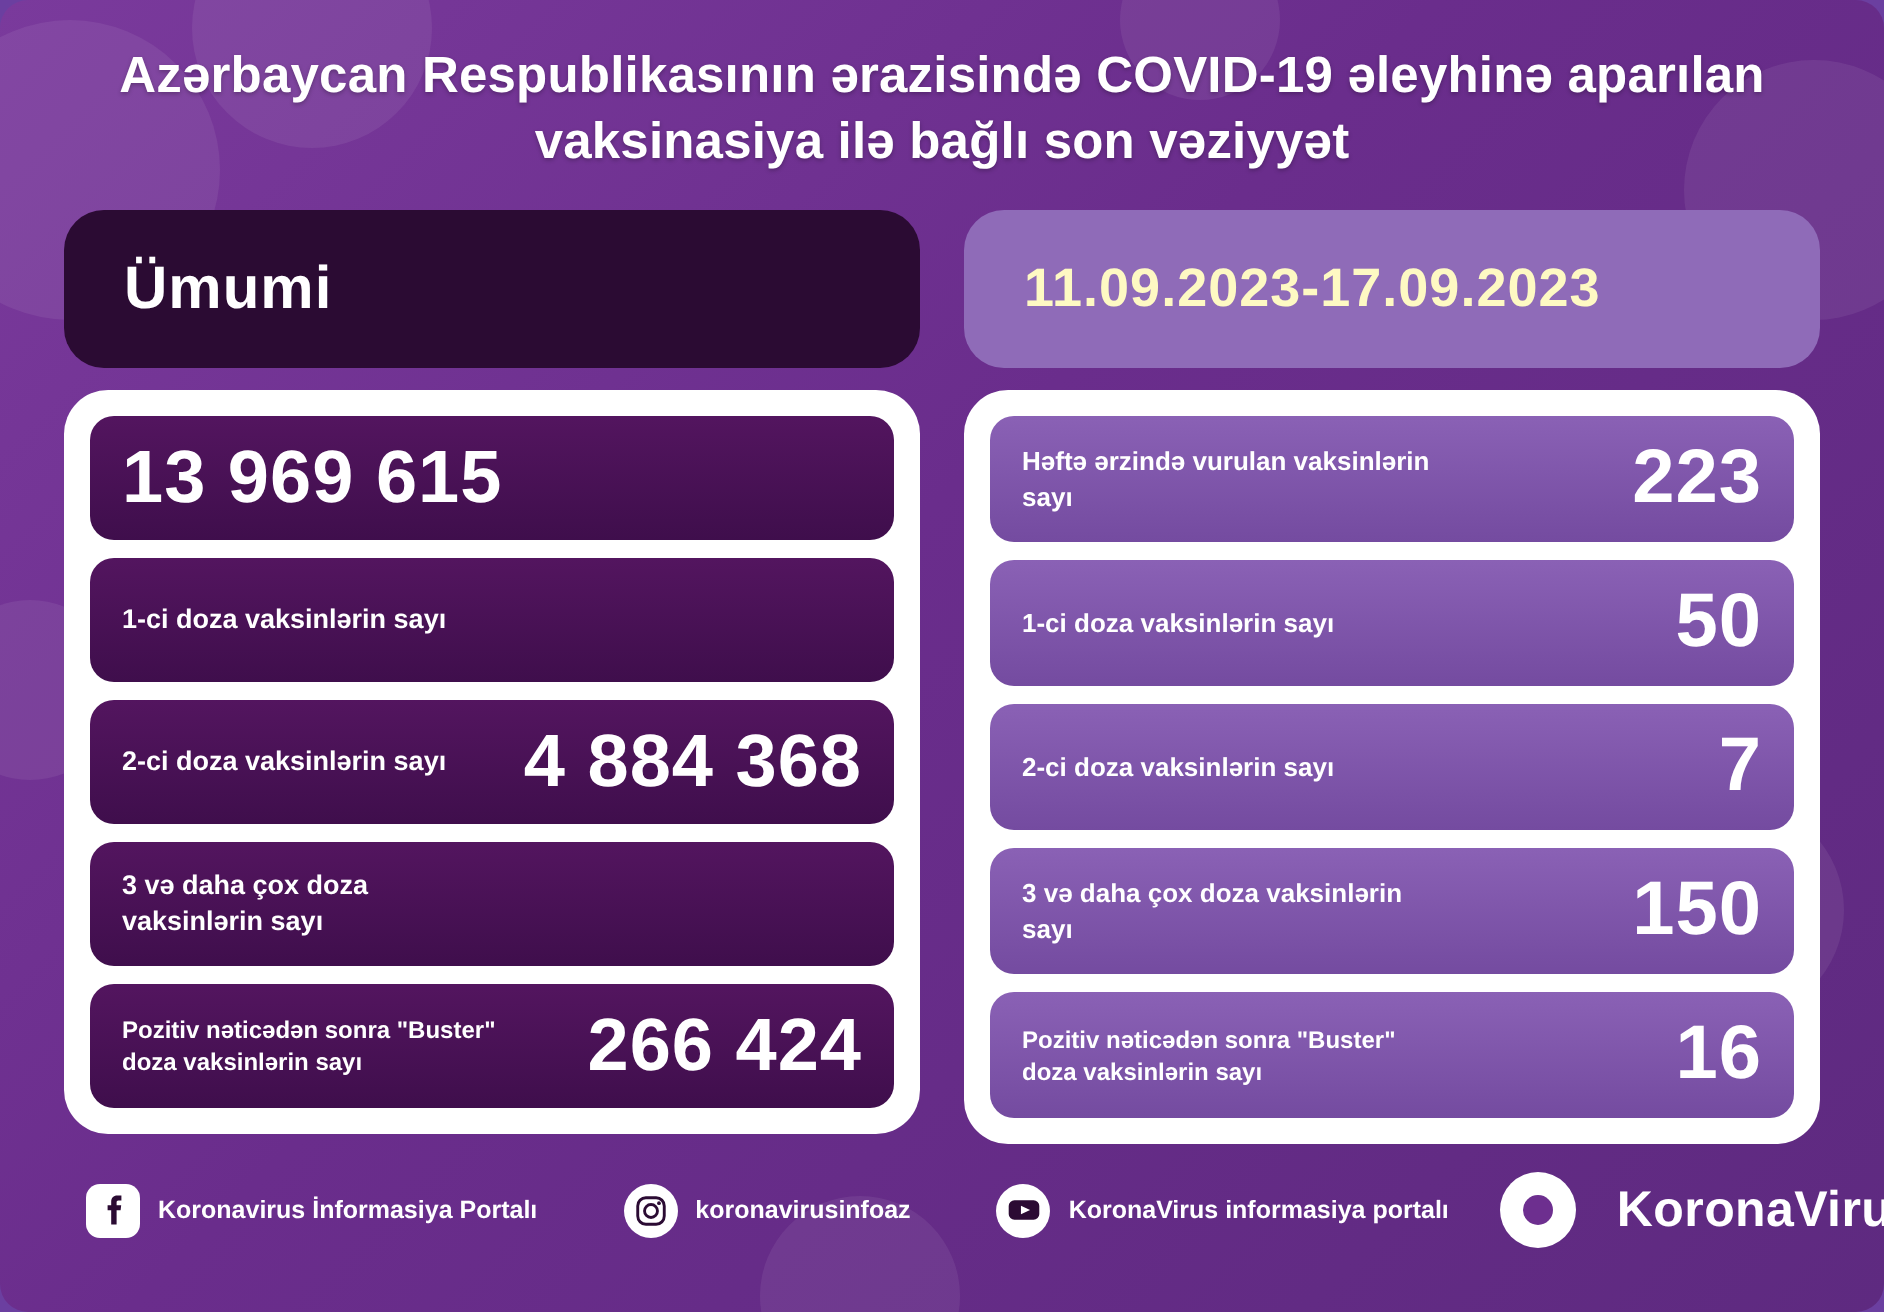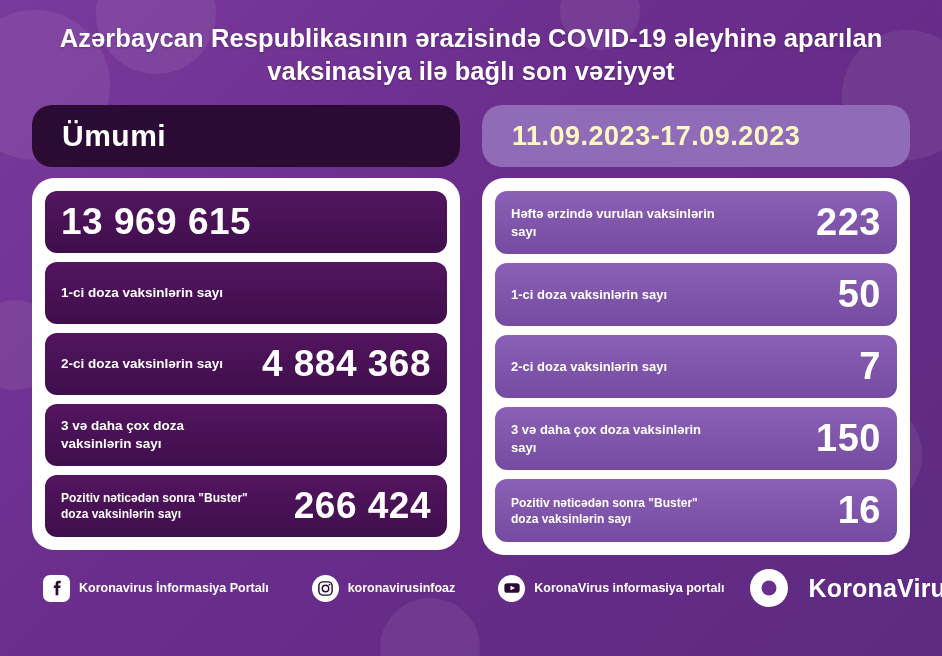--- a/index.html
+++ b/index.html
@@ -13,20 +13,21 @@
     background: #6b3fa0;
     overflow: hidden;
   }
   .poster {
     position: relative;
     width: 942px;
     height: 656px;
     background: #6d2f8f;
     background: linear-gradient(135deg, #7a3a9c 0%, #6a2d8c 45%, #5e2a80 100%);
     overflow: hidden;
+    border-radius: 14px;
   }
   
   .virus {
     position: absolute;
     border-radius: 50%;
     background: rgba(255,255,255,0.07);
     pointer-events: none;
   }
   .virus::before, .virus::after {
     content: "";
@@ -66,21 +67,21 @@
   .col-left .panel-head {
     background: #2b0b33;
     color: #ffffff;
   }
   .col-right .panel-head {
     background: #8f6bb8;
     color: #fef9c3;
   }
   .panel-head {
     border-radius: 20px;
-    height: 62px;
+    height: 79px;
     display: flex;
     align-items: center;
     padding: 0 30px;
     box-sizing: border-box;
     font-size: 30px;
     font-weight: bold;
     letter-spacing: 0.5px;
   }
   .col-right .panel-head {
     font-size: 27px;

